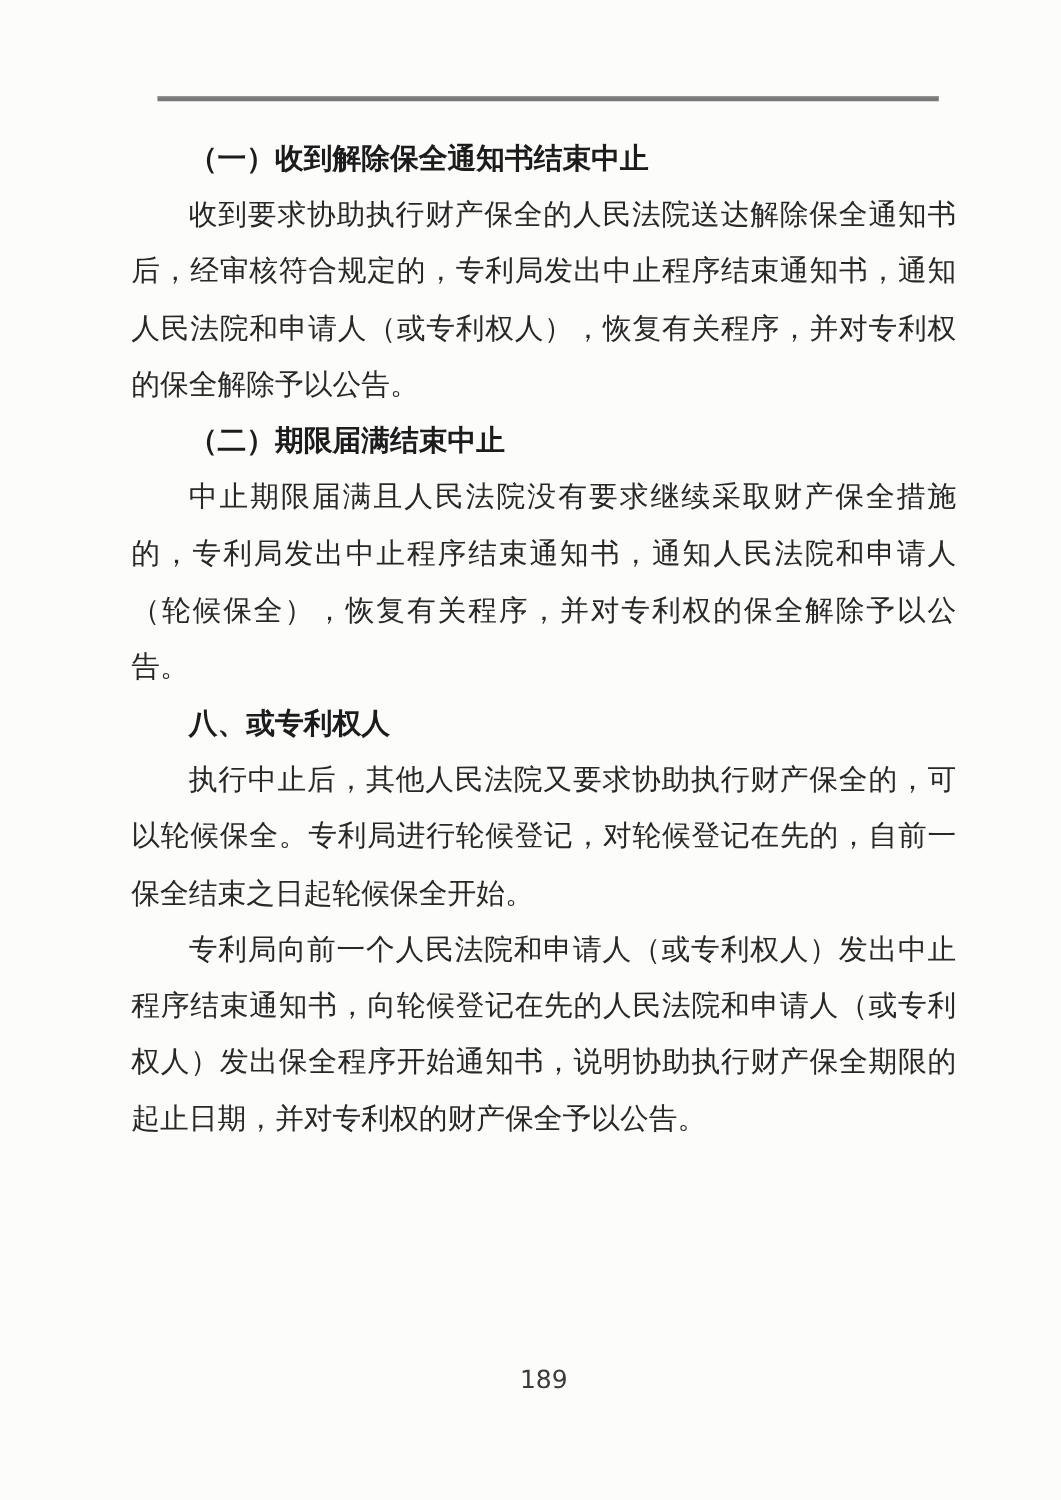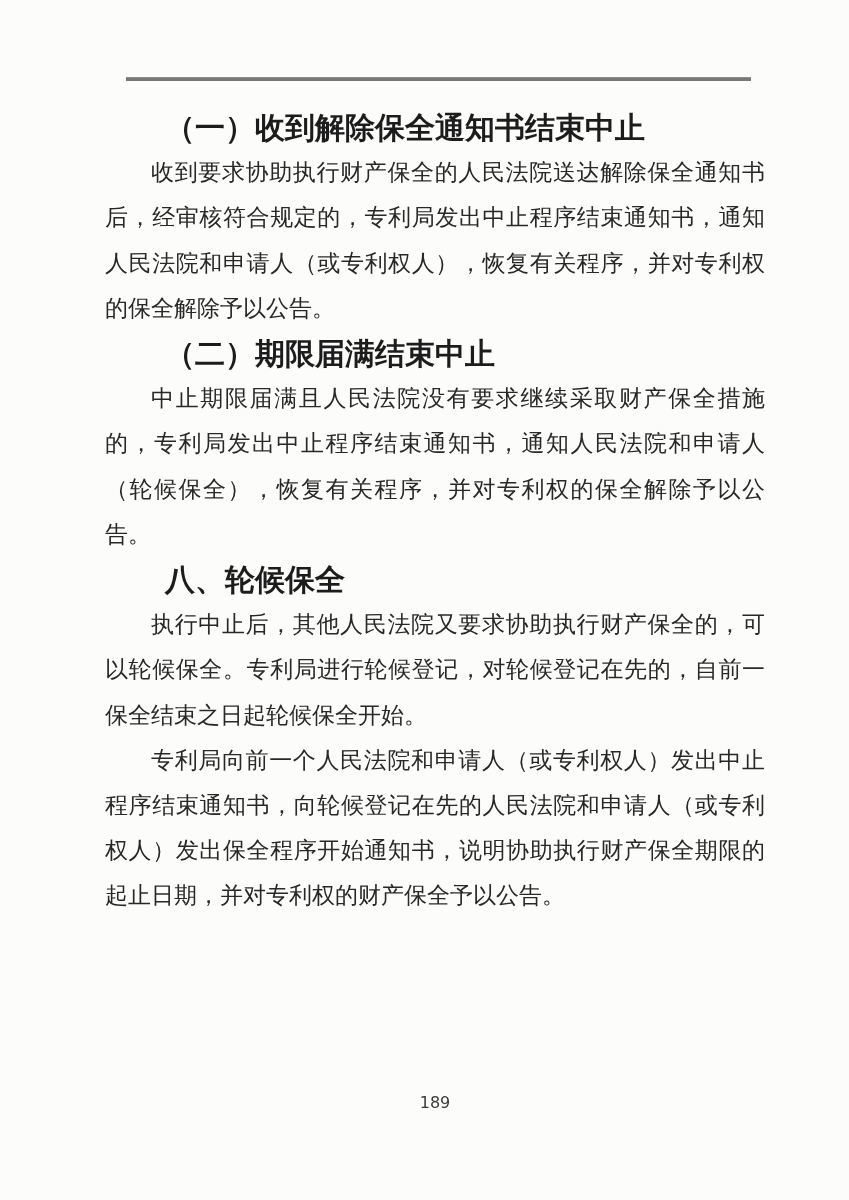--- a/index.html
+++ b/index.html
@@ -38,48 +38,48 @@
     text-align: justify;
   }
   .blk {
     margin: 0;
     padding: 0;
     text-indent: 2em;
   }
   .heading {
     font-family: "DejaVu Sans", "Liberation Sans", sans-serif;
     font-weight: 700;
-    font-size: 30px;
+    font-size: 23px;
     color: #1c1c1c;
     text-align: left;
   }
   .page-number {
     position: absolute;
     top: 1094px;
     left: 105px;
     width: 660px;
     text-align: center;
     font-family: "DejaVu Sans", "Liberation Sans", sans-serif;
-    font-size: 16px;
+    font-size: 20px;
     line-height: 18px;
     color: #3a3a3a;
   }
 </style>
 </head>
 <body>
 
 <div class="page">
 
   <div class="header-rule"></div>
 
   <div class="doc">
     <h3 class="blk heading">（一）收到解除保全通知书结束中止</h3>
     <p class="blk">收到要求协助执行财产保全的人民法院送达解除保全通知书后，经审核符合规定的，专利局发出中止程序结束通知书，通知人民法院和申请人（或专利权人），恢复有关程序，并对专利权的保全解除予以公告。</p>
     <h3 class="blk heading">（二）期限届满结束中止</h3>
     <p class="blk">中止期限届满且人民法院没有要求继续采取财产保全措施的，专利局发出中止程序结束通知书，通知人民法院和申请人（轮候保全），恢复有关程序，并对专利权的保全解除予以公告。</p>
-    <h3 class="blk heading">八、轮候保全</h3>
+    <h3 class="blk heading">八、或专利权人</h3>
     <p class="blk">执行中止后，其他人民法院又要求协助执行财产保全的，可以轮候保全。专利局进行轮候登记，对轮候登记在先的，自前一保全结束之日起轮候保全开始。</p>
     <p class="blk">专利局向前一个人民法院和申请人（或专利权人）发出中止程序结束通知书，向轮候登记在先的人民法院和申请人（或专利权人）发出保全程序开始通知书，说明协助执行财产保全期限的起止日期，并对专利权的财产保全予以公告。</p>
   </div>
 
   <div class="page-number">189</div>
 
 </div>
 
 </body></html>

